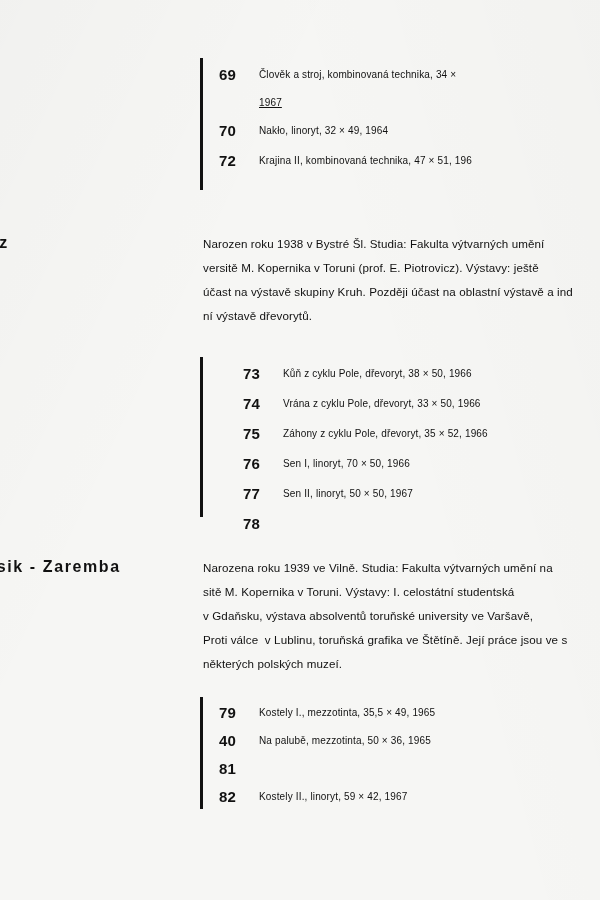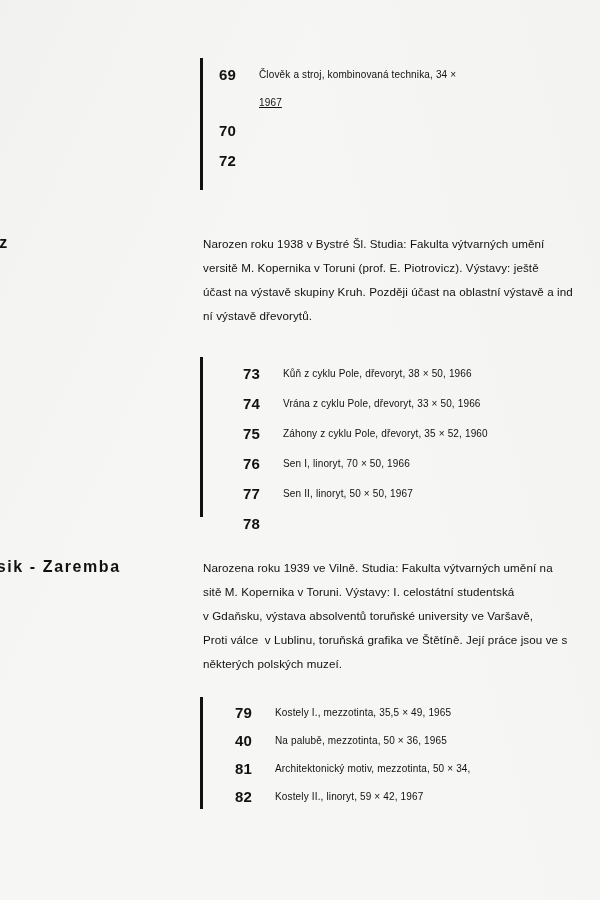--- a/index.html
+++ b/index.html
@@ -75,21 +75,21 @@
   .work-title .cont {
     display: block;
     line-height: 26px;
     text-decoration: underline;
   }
 
   
   .g1 { top: 58px; height: 132px; }
   .g1 .work-row.tall .work-num { line-height: 30px; }
   .g2 { top: 357px; height: 160px; gap: 24px; }
-  .g3 { top: 697px; height: 112px; gap: 16px; }
+  .g3 { top: 697px; height: 112px; }
   .g3 .work-num, .g3 .work-title { line-height: 28px; }
 
   
   .artist-block {
     position: absolute;
     left: 0;
     width: 600px;
   }
   .artist-name {
     position: absolute;
@@ -130,25 +130,27 @@
       <div class="rule"></div>
       <div class="work-list">
 
         <div class="work-row tall">
           <span class="work-num">69</span>
           <span class="work-title"><span>Člověk a stroj, kombinovaná technika, 34 ×</span><span class="cont">1967</span></span>
         </div>
 
         <div class="work-row">
           <span class="work-num">70</span>
+          <span class="work-title">Nakło, linoryt, 32 × 49, 1964</span>
         </div>
 
 
         <div class="work-row">
           <span class="work-num">72</span>
+          <span class="work-title">Krajina II, kombinovaná technika, 47 × 51, 196</span>
         </div>
 
       </div>
     </div>
 
     <div class="artist-block a1">
       <div class="artist-name">bosz</div>
       <div class="bio">
         <span class="line">Narozen roku 1938 v Bystré Šl. Studia: Fakulta výtvarných umění</span>
         <span class="line">versitě M. Kopernika v Toruni (prof. E. Piotrovicz). Výstavy: ještě</span>
@@ -166,21 +168,21 @@
           <span class="work-title">Kůň z cyklu Pole, dřevoryt, 38 × 50, 1966</span>
         </div>
 
         <div class="work-row">
           <span class="work-num">74</span>
           <span class="work-title">Vrána z cyklu Pole, dřevoryt, 33 × 50, 1966</span>
         </div>
 
         <div class="work-row">
           <span class="work-num">75</span>
-          <span class="work-title">Záhony z cyklu Pole, dřevoryt, 35 × 52, 1960</span>
+          <span class="work-title">Záhony z cyklu Pole, dřevoryt, 35 × 52, 1966</span>
         </div>
 
         <div class="work-row">
           <span class="work-num">76</span>
           <span class="work-title">Sen I, linoryt, 70 × 50, 1966</span>
         </div>
 
         <div class="work-row">
           <span class="work-num">77</span>
           <span class="work-title">Sen II, linoryt, 50 × 50, 1967</span>
@@ -213,21 +215,20 @@
           <span class="work-title">Kostely I., mezzotinta, 35,5 × 49, 1965</span>
         </div>
 
         <div class="work-row">
           <span class="work-num">40</span>
           <span class="work-title">Na palubě, mezzotinta, 50 × 36, 1965</span>
         </div>
 
         <div class="work-row">
           <span class="work-num">81</span>
-          <span class="work-title">Architektonický motiv, mezzotinta, 50 × 34,</span>
         </div>
 
         <div class="work-row">
           <span class="work-num">82</span>
           <span class="work-title">Kostely II., linoryt, 59 × 42, 1967</span>
         </div>
 
       </div>
     </div>
 

